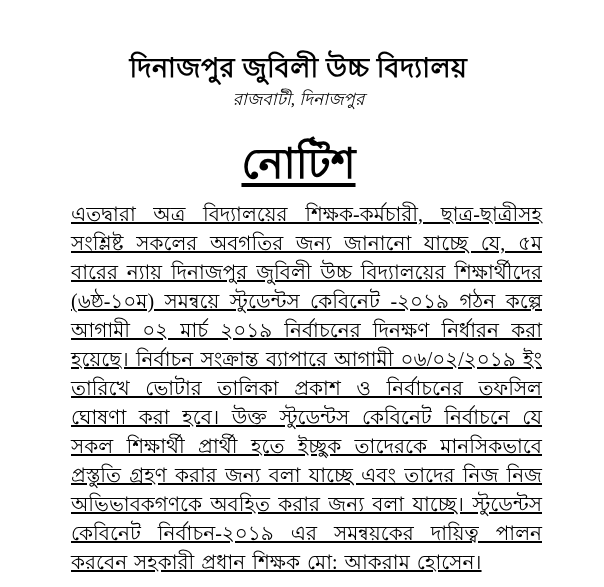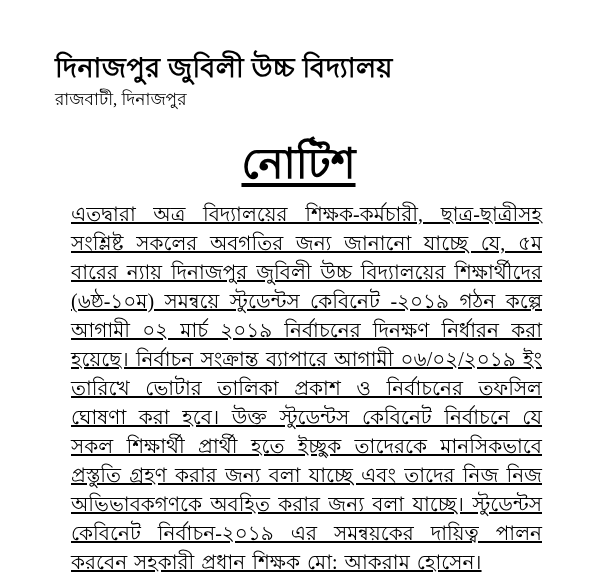--- a/index.html
+++ b/index.html
@@ -12,34 +12,35 @@
     width: 604px;
     height: 587px;
     background: #ffffff;
     color: #000000;
     box-sizing: border-box;
     padding: 50px 62px 0 55px;
     overflow: hidden;
     font-family: "Liberation Serif", serif;
   }
   .doc-header {
-    text-align: left;
+    text-align: center;
   }
   .school-name {
     margin: 0;
     font-size: 27px;
     line-height: 36px;
     font-weight: 700;
     letter-spacing: 0.5px;
   }
   .school-address {
     margin: 2px 0 16px 0;
     font-size: 17px;
     line-height: 23px;
     font-weight: 400;
+    font-style: italic;
   }
   .notice-heading {
     margin: 32px 0 0 0;
     text-align: center;
     font-size: 42px;
     line-height: 42px;
     font-weight: 700;
     text-decoration: underline;
     text-underline-offset: 5px;
   }

